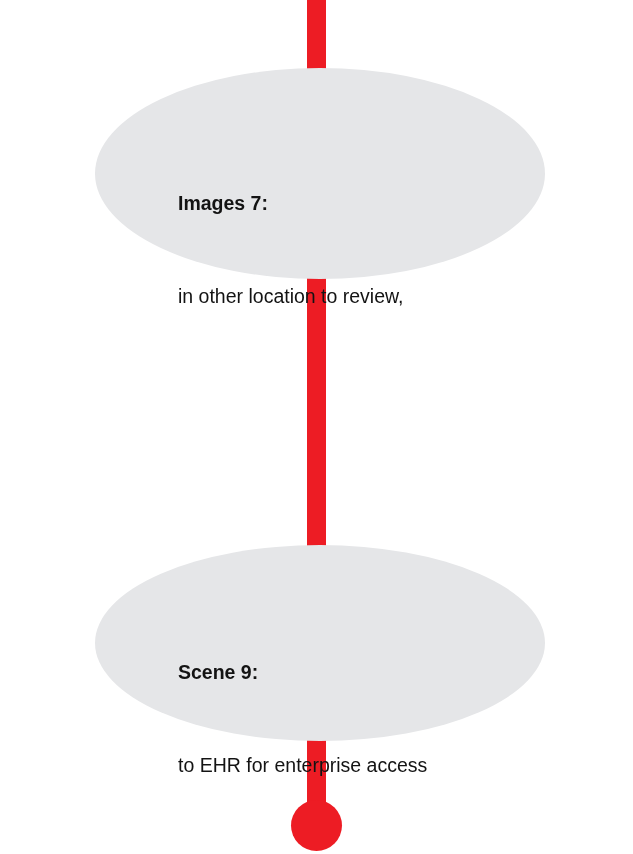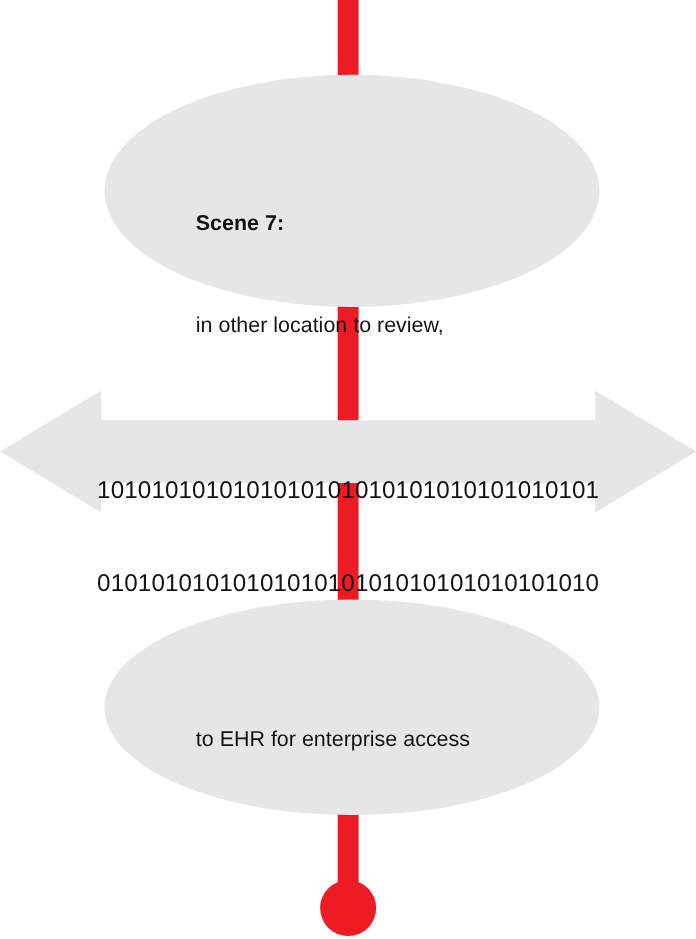--- a/index.html
+++ b/index.html
@@ -97,34 +97,26 @@
 </style>
 </head>
 <body>
 
 <div id="canvas">
 
   <div class="timeline-bar"></div>
 
   <div class="scene-ellipse" id="scene-ellipse-1"></div>
   <div class="scene-text" id="scene-text-1">
-    <span class="scene-heading scene-body-line">Scene 7:</span>
+    <span class="scene-heading scene-body-line">Images 7:</span>
     <span class="scene-body-line">in other location to review,</span>
   </div>
 
-  <div id="data-arrow-band">
-    <svg id="data-arrow-shape" viewBox="0 0 633 139" xmlns="http://www.w3.org/2000/svg">
-      <polygon points="0,69.5 92,14 92,41 541,41 541,14 633,69.5 541,125 541,98 92,98 92,125" fill="#E5E6E8"></polygon>
-    </svg>
-    <div id="binary-text">
-      <span class="binary-row">1010101010101010101010101010101010101</span>
-      <span class="binary-row">0101010101010101010101010101010101010</span>
-    </div>
-  </div>
 
   <div class="scene-ellipse" id="scene-ellipse-2"></div>
   <div class="scene-text" id="scene-text-2">
+    <span class="scene-heading scene-body-line">Scene 9:</span>
     <span class="scene-body-line">to EHR for enterprise access</span>
   </div>
 
   <div class="timeline-endpoint"></div>
 
 </div>
 
 </body></html>

